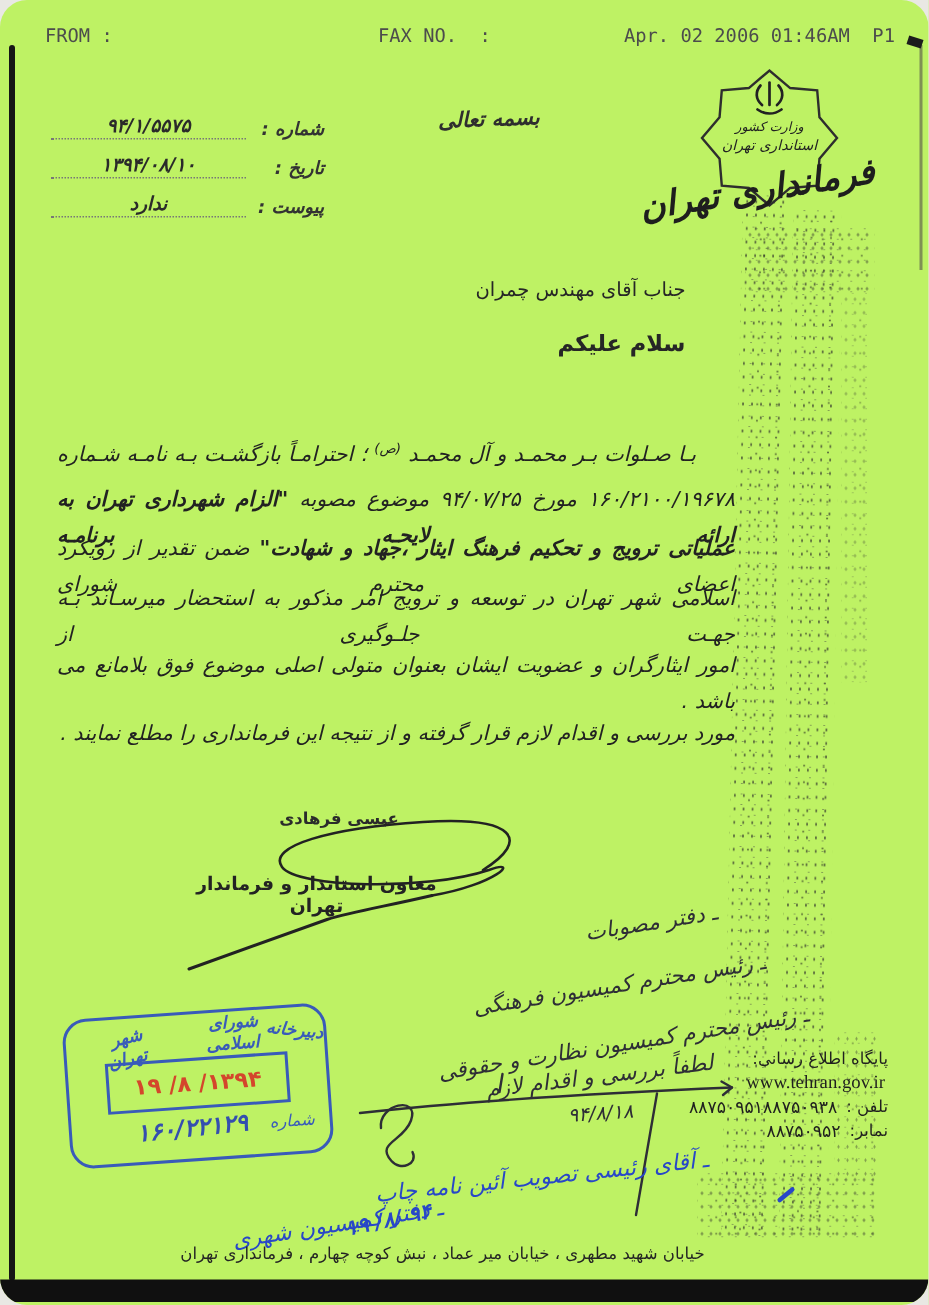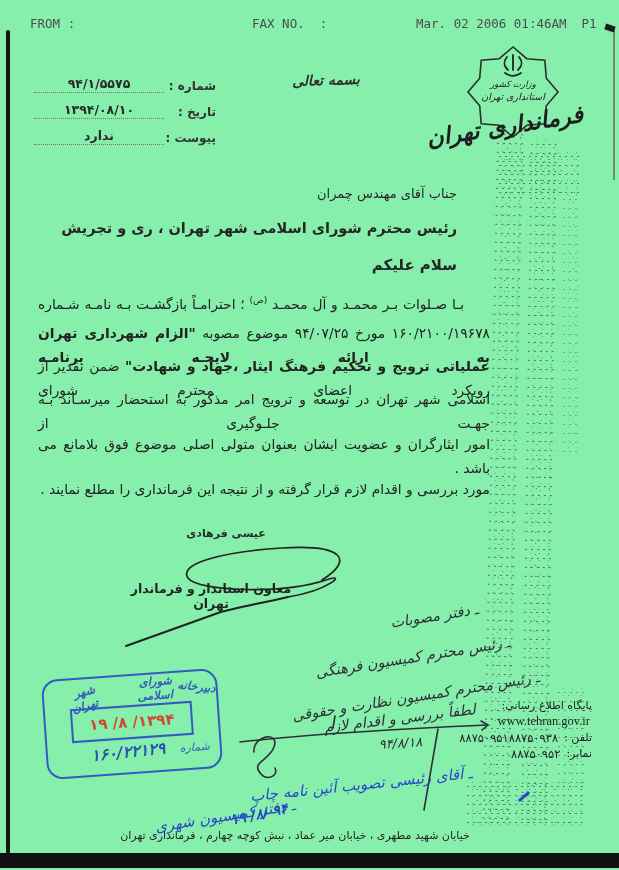--- a/index.html
+++ b/index.html
@@ -1,53 +1,53 @@
 <!DOCTYPE html>
 <html lang="fa"><head>
 <meta charset="utf-8">
 <style>
   html,body{margin:0;padding:0;background:#e9e8e3;}
-  .canvas{position:relative;width:619px;height:870px;background:#86efac;overflow:hidden;
-          font-family:"DejaVu Sans",sans-serif;color:#262626;}
+  .canvas{position:relative;width:619px;height:870px;background:#bef264;overflow:hidden;
+          font-family:"DejaVu Sans",sans-serif;color:#262626;border-radius:18px;}
   
   .fax-header{position:absolute;top:16px;left:0;right:0;height:18px;
               font-family:"DejaVu Sans Mono",monospace;font-size:12.5px;color:#4c4c4c;}
   .fax-header span{position:absolute;white-space:pre;}
   .fx-from{left:30px;} .fx-no{left:252px;} .fx-time{left:416px;}
   
   .edge-left{position:absolute;left:6px;top:30px;width:4px;height:824px;background:#161616;border-radius:2px;}
   .edge-bottom{position:absolute;left:0;top:853px;width:619px;height:15px;background:#101010;}
   .edge-right-top{position:absolute;left:613px;top:30px;width:2px;height:150px;background:#55504a;opacity:.6;}
   .corner-mark{position:absolute;left:605px;top:25px;width:10px;height:6px;background:#1c1c1c;transform:rotate(18deg);}
   
   .meta{position:absolute;left:34px;top:76px;width:182px;direction:rtl;font-size:12px;}
   .meta-row{display:flex;align-items:flex-end;margin-bottom:9px;}
-  .meta-label{font-weight:bold;color:#333;width:52px;flex:none;}
+  .meta-label{font-style:italic;font-weight:bold;color:#333;width:52px;flex:none;}
   .meta-line{flex:1;border-bottom:1.5px dotted #777;text-align:center;min-height:15px;
-             font-weight:bold;font-size:12.5px;color:#2a2a2a;padding:0 2px 1px;}
+             font-weight:bold;font-size:12.5px;color:#2a2a2a;padding:0 2px 1px;font-style:italic;}
   
   .bismillah{position:absolute;left:292px;top:72px;font-size:14px;font-weight:bold;
              font-style:italic;color:#2e2e2e;transform:rotate(-2deg);}
   
   .emblem-svg{position:absolute;left:438px;top:42px;overflow:visible;}
   
   .recipient{position:absolute;left:35px;top:186px;width:422px;direction:rtl;text-align:right;}
   .recipient .r1{font-weight:normal;font-size:13px;margin-bottom:19px;}
   .recipient .r2{font-weight:bold;font-size:14.5px;margin-bottom:20px;}
   .recipient .r3{font-weight:bold;font-size:15px;letter-spacing:.5px;}
   
   .body-text{position:absolute;left:38px;top:288px;width:452px;direction:rtl;font-size:13.8px;color:#222;}
-  .jline{text-align:justify;text-align-last:justify;height:33px;line-height:24px;white-space:normal;}
+  .jline{text-align:justify;text-align-last:justify;height:33px;line-height:24px;white-space:normal;font-style:italic;}
   .jline.first{padding-right:26px;}
   .jline.endright{text-align-last:right;margin-top:12px;}
   .jline b{font-weight:bold;}
   .sup{font-size:9px;vertical-align:super;}
   
   .sig-svg{position:absolute;left:112px;top:540px;overflow:visible;}
-  .sig-name{position:absolute;left:178px;top:527px;width:96px;text-align:center;
+  .sig-name{position:absolute;left:178px;top:539px;width:96px;text-align:center;
             font-size:11px;font-weight:bold;color:#2b2b2b;}
   .sig-title{position:absolute;left:126px;top:581px;width:170px;text-align:center;
              font-size:12.5px;font-weight:bold;color:#232323;}
   
   .hand{position:absolute;direction:rtl;font-style:italic;color:#2e2e36;
         font-size:14.5px;white-space:nowrap;letter-spacing:.5px;transform-origin:right top;}
   .hn1{left:388px;top:601px;transform:rotate(-9deg);}
   .hn2{left:312px;top:634px;transform:rotate(-9deg);}
   .hn3{left:288px;top:669px;transform:rotate(-9deg);}
   .hn4{left:322px;top:701px;transform:rotate(-7deg);}
@@ -100,21 +100,21 @@
   .sp6{left:556px;top:688px;width:30px;height:100px;opacity:.5;}
 </style>
 </head>
 <body>
 
 <div class="canvas">
 
   <div class="fax-header">
     <span class="fx-from">FROM :</span>
     <span class="fx-no">FAX NO.  :</span>
-    <span class="fx-time">Mar. 02 2006 01:46AM  P1</span>
+    <span class="fx-time">Apr. 02 2006 01:46AM  P1</span>
   </div>
 
   <div class="edge-left"></div>
   <div class="edge-bottom"></div>
   <div class="edge-right-top"></div>
   <div class="corner-mark"></div>
   <div class="speckle sp1"></div>
   <div class="speckle sp2"></div>
   <div class="speckle sp3"></div>
   <div class="speckle sp4"></div>
@@ -146,21 +146,20 @@
       <path d="M81,15 c3.5,4 3.5,9 -1,13"></path>
       <path d="M67,31 c5,3.5 11,3.5 16,0"></path>
     </g>
     <text x="75" y="45" text-anchor="middle" font-size="8.5" font-style="italic" fill="#222">وزارت کشور</text>
     <text x="75" y="58" text-anchor="middle" font-size="9.5" font-style="italic" fill="#222">استانداری تهران</text>
     <text x="68" y="92" text-anchor="middle" font-size="23" font-weight="bold" font-style="italic" fill="#1e1e1e" transform="rotate(-9 68 92)">فرمانداری تهران</text>
   </svg>
 
   <div class="recipient">
     <div class="r1">جناب آقای مهندس چمران</div>
-    <div class="r2">رئیس محترم شورای اسلامی شهر تهران ، ری و تجریش</div>
     <div class="r3">سلام علیکم</div>
   </div>
 
   <div class="body-text">
     <div class="jline first"><span>بـا صـلوات بـر محمـد و آل محمـد</span> <span class="sup">(ص)</span> <span>؛ احترامـاً بازگشـت بـه نامـه شـماره</span></div>
     <div class="jline"><span>۱۶۰/۲۱۰۰/۱۹۶۷۸ مورخ ۹۴/۰۷/۲۵ موضوع مصوبه </span><b>"الزام شهرداری تهران به ارائه لایحـه برنامـه</b></div>
     <div class="jline"><b>عملیاتی ترویج و تحکیم فرهنگ ایثار ،جهاد و شهادت"</b><span> ضمن تقدیر از رویکرد اعضای محترم شورای</span></div>
     <div class="jline">اسلامی شهر تهران در توسعه و ترویج امر مذکور به استحضار میرسـاند بـه جهـت جلـوگیری از</div>
     <div class="jline endright">امور ایثارگران و عضویت ایشان بعنوان متولی اصلی موضوع فوق بلامانع می باشد .</div>
     <div class="jline endright">مورد بررسی و اقدام لازم قرار گرفته و از نتیجه این فرمانداری را مطلع نمایند .</div>

